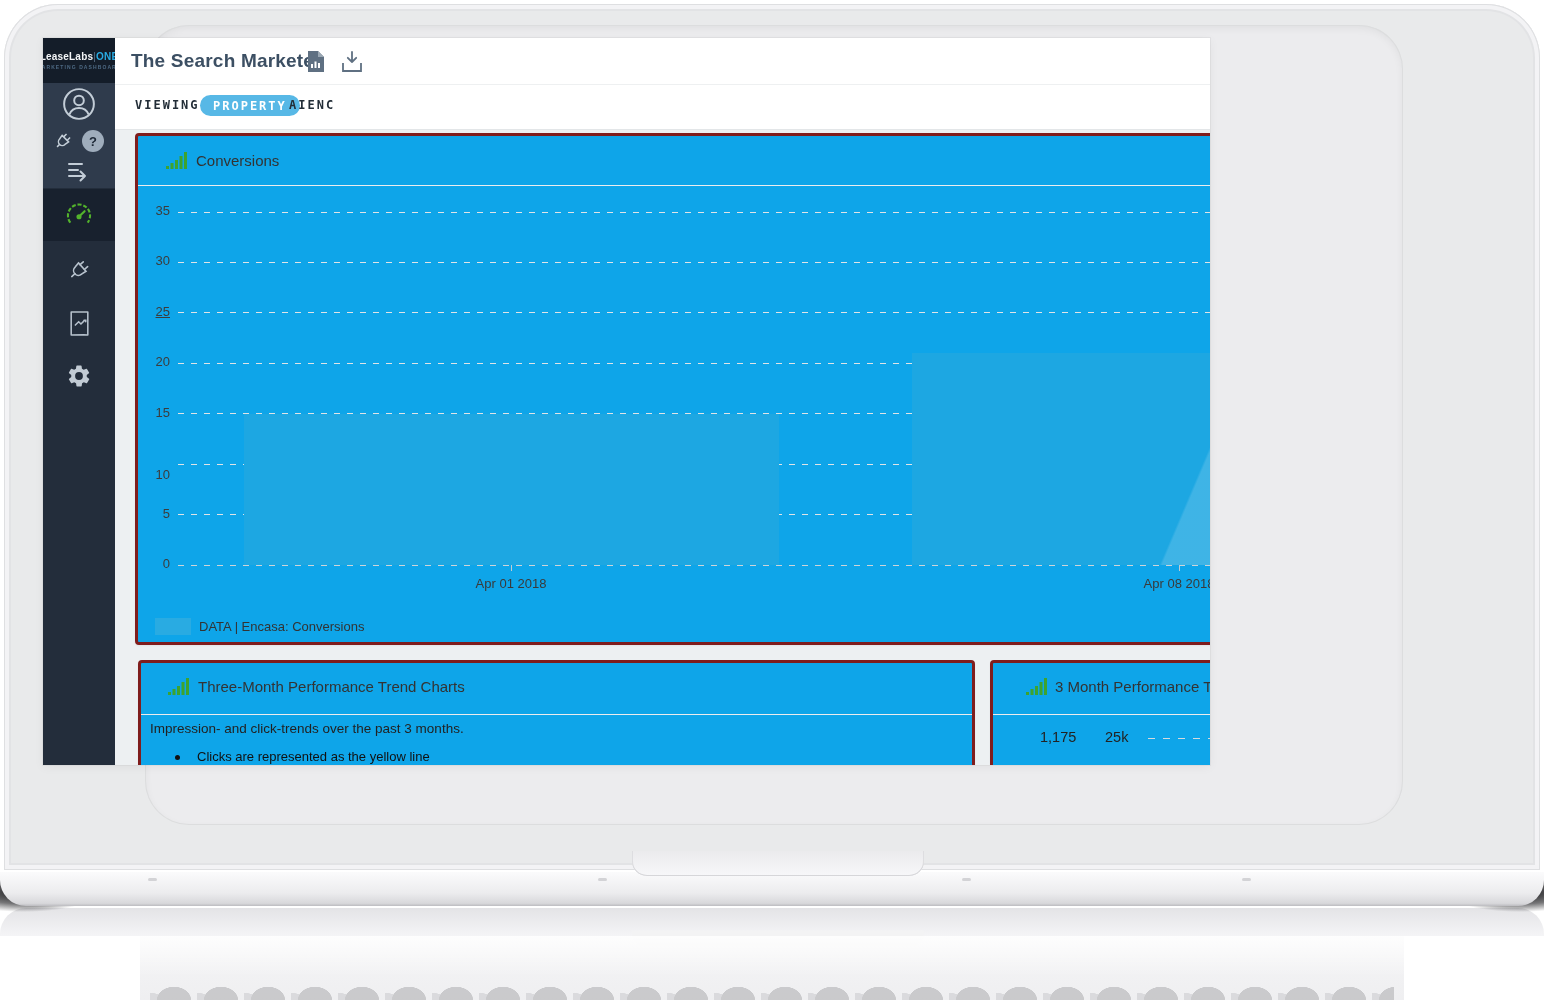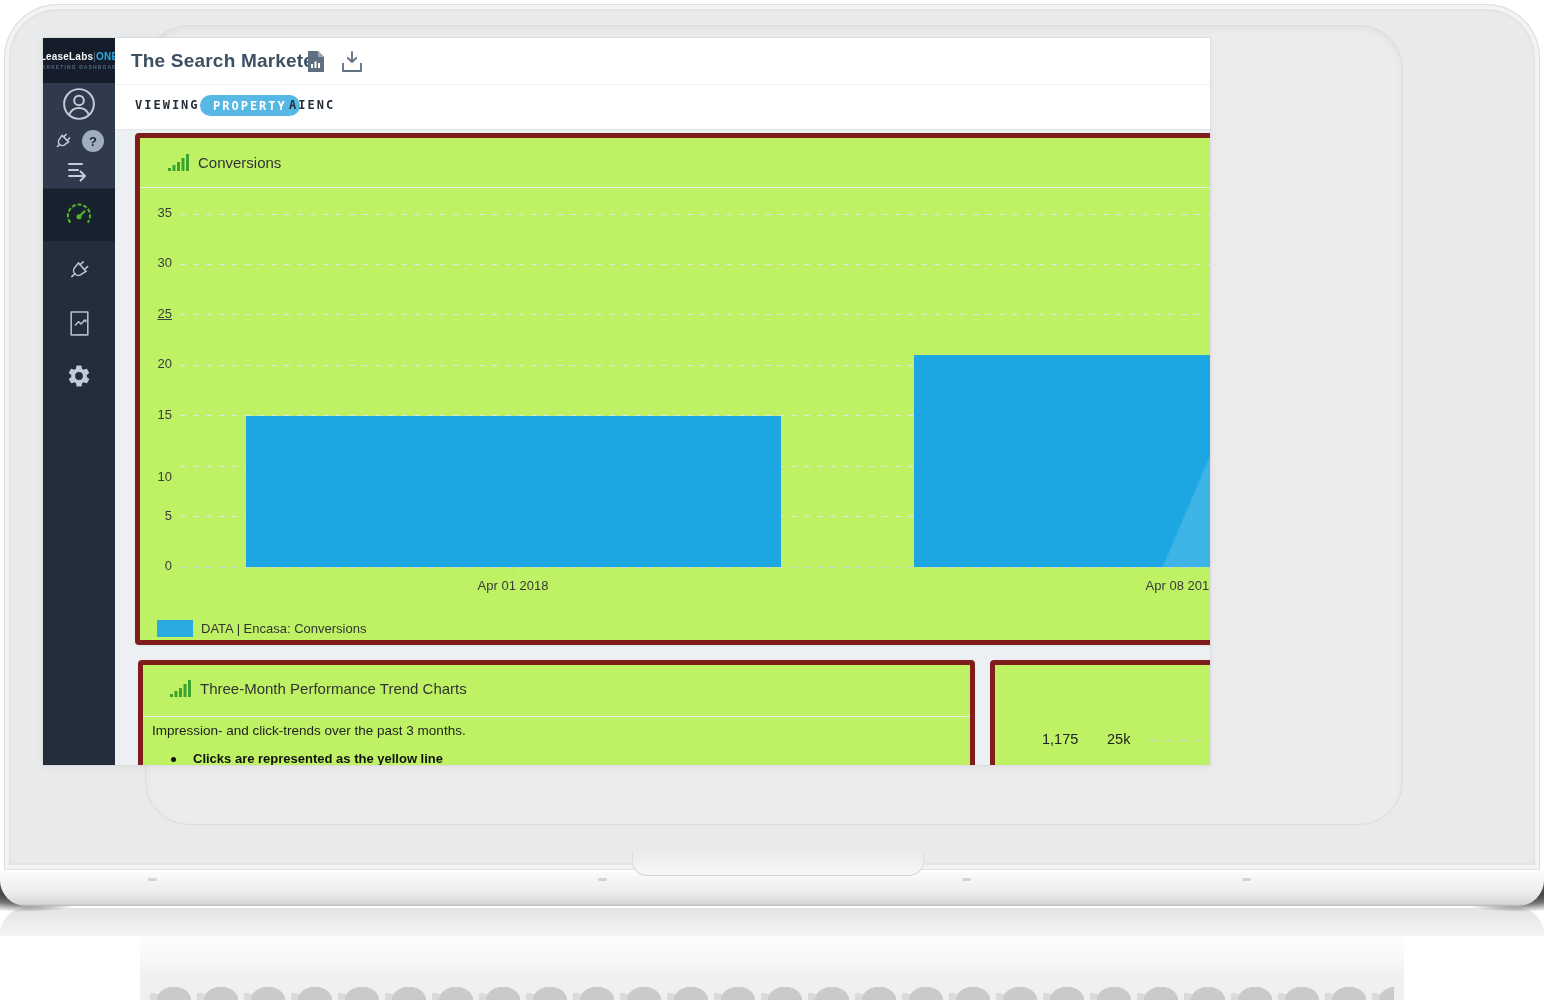--- a/index.html
+++ b/index.html
@@ -67,21 +67,21 @@
   .tabbar { position:absolute; left:0; top:47px; width:1095px; height:45px; background:#fff;
             border-bottom:1px solid #e3e6e8; }
   .tab { position:absolute; top:13px; font-family:"DejaVu Sans Mono", monospace; font-size:12px;
          font-weight:bold; letter-spacing:2px; color:#232e38; cursor:pointer; }
   .tab-pill { position:absolute; left:85px; top:10px; background:#57b8e6; color:#fff; border-radius:11px;
               padding:4px 13px 3px 13px; font-family:"DejaVu Sans Mono", monospace; font-size:12px;
               font-weight:bold; letter-spacing:2px; cursor:pointer; }
 
   
   .content { position:absolute; left:0; top:92px; width:1095px; height:635px; }
-  .card { position:absolute; background:#bef264; border:5px solid #7f1d1d; border-radius:4px;
+  .card { position:absolute; background:#0ea5e9; border:3px solid #7f1d1d; border-radius:4px;
           box-shadow:0 1px 2px rgba(0,0,0,0.05); }
   .card-head { position:absolute; left:0; top:0; right:0; height:50px; border-bottom:1px solid #ececee; }
   .card-title { position:absolute; left:58px; top:16px; font-size:15px; color:#333; }
   .bars-icon { position:absolute; left:28px; top:16px; }
 
   .chart-card { left:20px; top:3px; width:1110px; height:512px; overflow:hidden; }
   .chart-plot { position:absolute; left:0; top:0; right:0; height:512px; }
   .gridline { position:absolute; right:0; height:1px; z-index:1;
               background-image:repeating-linear-gradient(90deg,#e0e4e7 0 6px, rgba(0,0,0,0) 6px 13px); }
   .gridline.baseline { z-index:3;
@@ -91,21 +91,21 @@
   .xtickmark { position:absolute; top:429px; width:1px; height:6px; background:#c3cad0; z-index:3; }
   .xtick { position:absolute; top:440px; width:120px; text-align:center; font-size:13px; color:#3a3a3a; }
   .legend { position:absolute; left:17px; top:482px; display:flex; align-items:center; z-index:4; }
   .legend-swatch { width:36px; height:17px; background:#29abe2; margin-right:8px; }
   .legend-label { font-size:13px; color:#333; }
 
   .trend-card { left:23px; top:530px; width:837px; height:160px; }
   .perf-card { left:875px; top:530px; width:330px; height:160px; }
   .card-head2 { position:absolute; left:0; top:0; right:0; height:52px; border-bottom:1px solid #ececee; }
   .trend-desc { position:absolute; left:9px; top:58px; font-size:13.5px; color:#222; }
-  .trend-bullet { position:absolute; left:28px; top:86px; font-size:13px; color:#111; font-weight:bold; }
+  .trend-bullet { position:absolute; left:34px; top:86px; font-size:13px; color:#111; font-weight:normal; }
   .bullet-dot { display:inline-block; width:5px; height:5px; border-radius:50%; background:#111;
                 vertical-align:middle; margin-right:17px; }
   .perf-val { position:absolute; top:66px; font-size:14.5px; color:#222; }
   .perf-dashes { position:absolute; left:155px; top:75px; width:170px; height:1px;
                  background-image:repeating-linear-gradient(90deg,#d6dadd 0 7px, rgba(0,0,0,0) 7px 15px); }
 
   svg { display:block; }
 </style>
 </head>
 <body>
@@ -267,20 +267,32 @@
                 <rect x="18" y="0" width="3" height="17" fill="#3da32f"></rect>
               </svg>
             </span>
             <span class="card-title" style="left:57px; top:15px;">Three-Month Performance Trend Charts</span>
           </div>
           <div class="trend-desc">Impression- and click-trends over the past 3 months.</div>
           <div class="trend-bullet"><span class="bullet-dot"></span><span>Clicks are represented as the yellow line</span></div>
         </div>
 
         <div class="card perf-card">
+          <div class="card-head2">
+            <span class="bars-icon" style="left:33px; top:15px;">
+              <svg width="22" height="18" viewBox="0 0 22 18">
+                <rect x="0" y="14" width="3" height="3" fill="#3da32f"></rect>
+                <rect x="4.5" y="11" width="3" height="6" fill="#3da32f"></rect>
+                <rect x="9" y="8" width="3" height="9" fill="#3da32f"></rect>
+                <rect x="13.5" y="4" width="3" height="13" fill="#3da32f"></rect>
+                <rect x="18" y="0" width="3" height="17" fill="#3da32f"></rect>
+              </svg>
+            </span>
+            <span class="card-title" style="left:62px; top:15px;">3 Month Performance T</span>
+          </div>
           <span class="perf-val" style="left:47px;">1,175</span>
           <span class="perf-val" style="left:112px;">25k</span>
           <span class="perf-dashes"></span>
         </div>
 
       </section>
     </div>
   </div>
 
   <div class="hinge-shadow left"></div>

